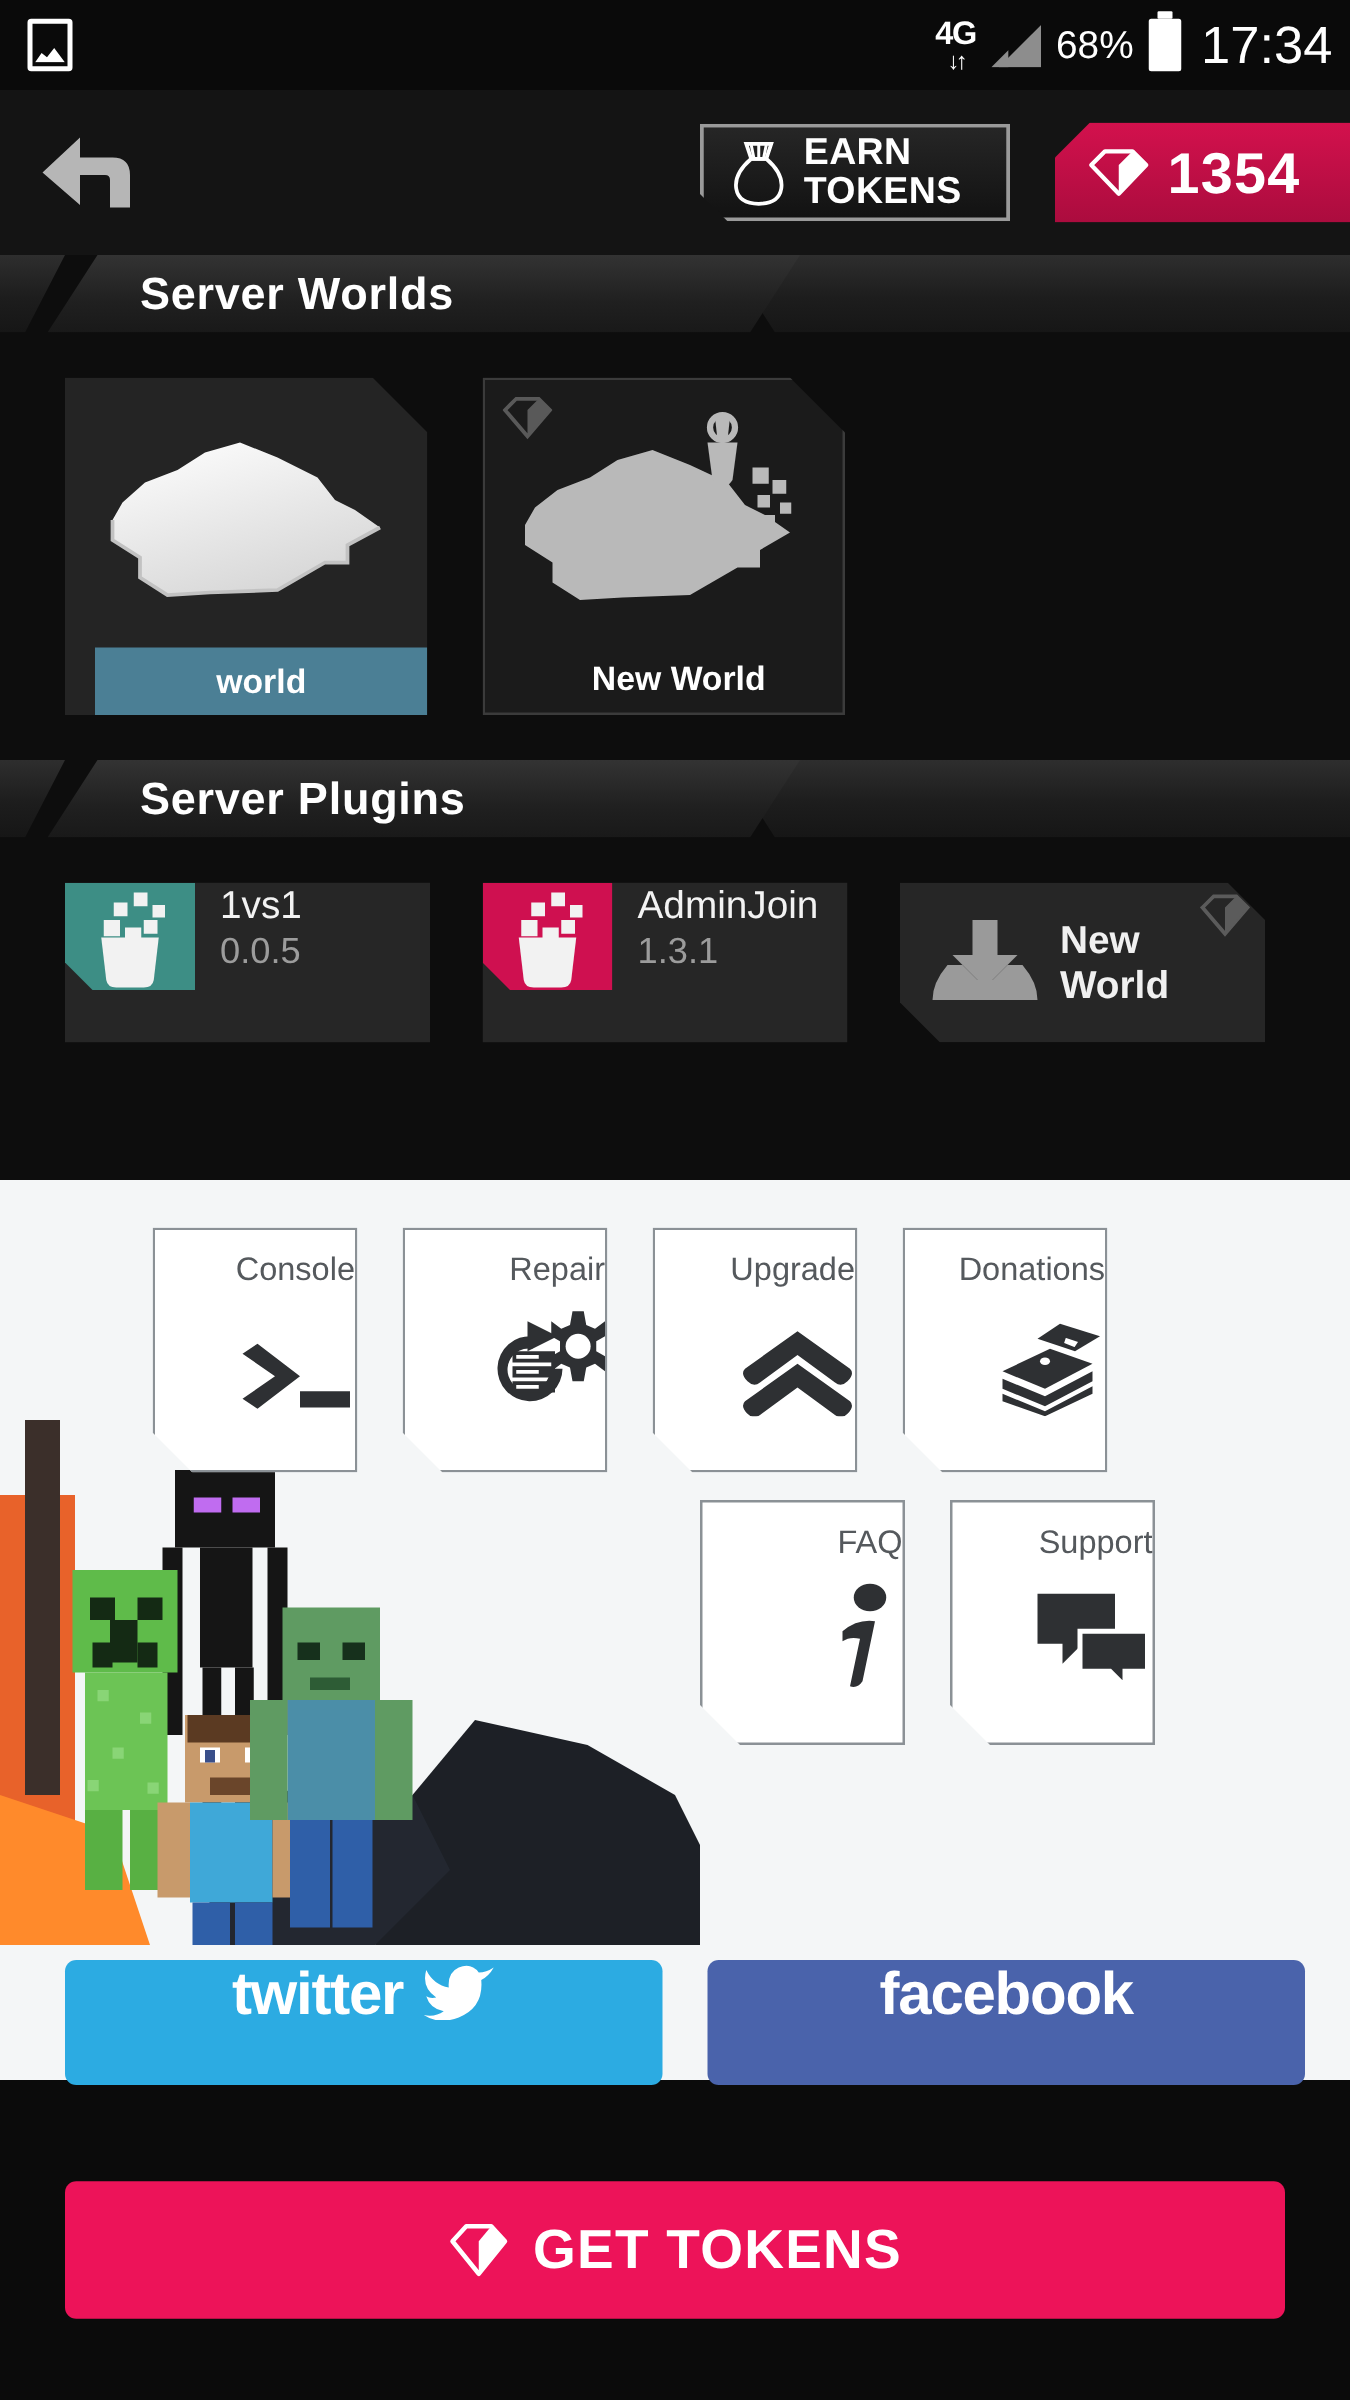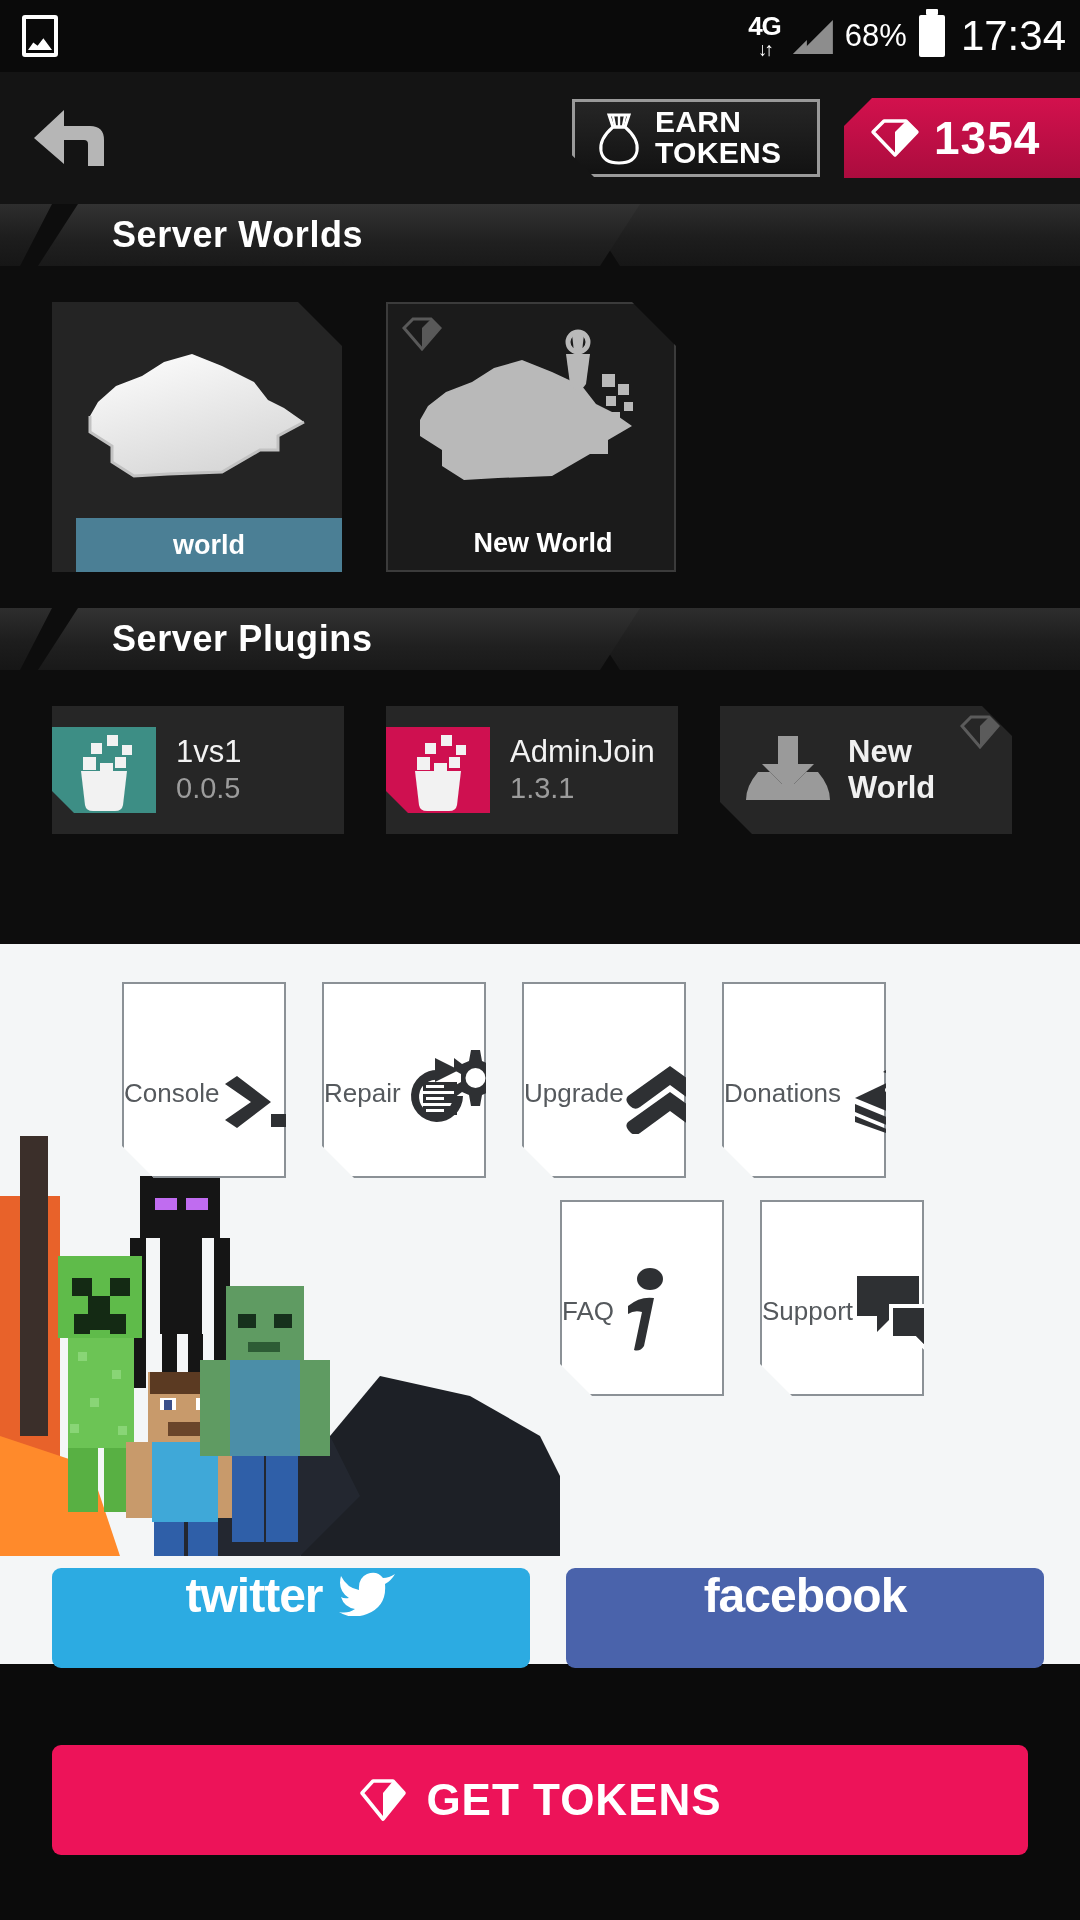--- a/index.html
+++ b/index.html
@@ -50,21 +50,21 @@
   .sb-batt::before{
     content:""; position:absolute; top:-9px; left:50%; transform:translateX(-50%);
     width:12px; height:6px; background:#fff; border-radius:1px;
   }
   .sb-clock{ font-size:42px; font-weight:500; letter-spacing:0px; margin-left:4px;}
 
   
   .topbar{
     position:absolute; top:72px; left:0; width:1080px; height:132px;
     background:#141414;
-    display:flex; align-items:center;
+    display:flex; align-items:center;gap:12px;
   }
   .back-btn{
     margin-left:30px; width:90px; height:72px; position:relative; cursor:pointer;
   }
   .back-btn svg{ display:block; }
 
   .earn-btn{
     margin-left:auto; position:relative;
     width:248px; height:78px;
     background:linear-gradient(180deg,#262626 0%, #121212 100%);
@@ -135,21 +135,21 @@
   .world-label.sel{ background:#4b7f95; }
   .card-gem{
     position:absolute; top:12px; left:14px; width:40px; height:36px; opacity:.75;
   }
 
   
   .plugins-row{ display:flex; gap:42px; padding:36px 0 0 52px; }
   .plugin-card{
     width:292px; height:128px; background:#262626;
     clip-path:polygon(0 0, 100% 0, 100% 100%, 0 100%);
-    display:flex; align-items:center; overflow:hidden; position:relative;
+    display:flex; align-items:flex-start; overflow:hidden; position:relative;
   }
   .plugin-icon{
     width:104px; flex:none; display:flex; align-items:center; justify-content:center;
     clip-path:polygon(0 0, 100% 0, 100% 100%, 22px 100%, 0 calc(100% - 22px));
   }
   .plugin-icon.teal{ background:#3d8e85; }
   .plugin-icon.pink{ background:#cf1050; }
   .plugin-meta{ display:flex; flex-direction:column; justify-content:center; padding-left:20px; }
   .plugin-name{ color:#f2f2f2; font-size:31px; font-weight:500; line-height:1.15;}
   .plugin-ver{ color:#9c9c9c; font-size:29px; font-weight:500; line-height:1.2; margin-top:2px;}
@@ -168,22 +168,22 @@
   }
   .light-banner-wrap{ position:relative; height:66px; }
   .tiles{
     position:relative; z-index:3;
     display:flex; gap:36px; padding:38px 0 0 122px;
   }
   .tile{
     width:164px; height:196px; background:#fff;
     border:2px solid #8b9196;
     clip-path:polygon(0 0, 100% 0, 100% 100%, 32px 100%, 0 calc(100% - 32px));
-    display:flex; flex-direction:row; align-items:center;
-    padding-top:27px;
+    display:flex; flex-direction:column; align-items:flex-end;
+    padding-top:16px;
   }
   .tile-label{ color:#55595d; font-size:26px; font-weight:500; }
   .tile-icon{ margin-top:auto; margin-bottom:38px; }
   .tiles.row2{ padding-left:560px; }
 
   
   .mc-art{ position:absolute; left:0; top:192px; width:560px; height:420px; z-index:1; }
 
   
   .socials{

